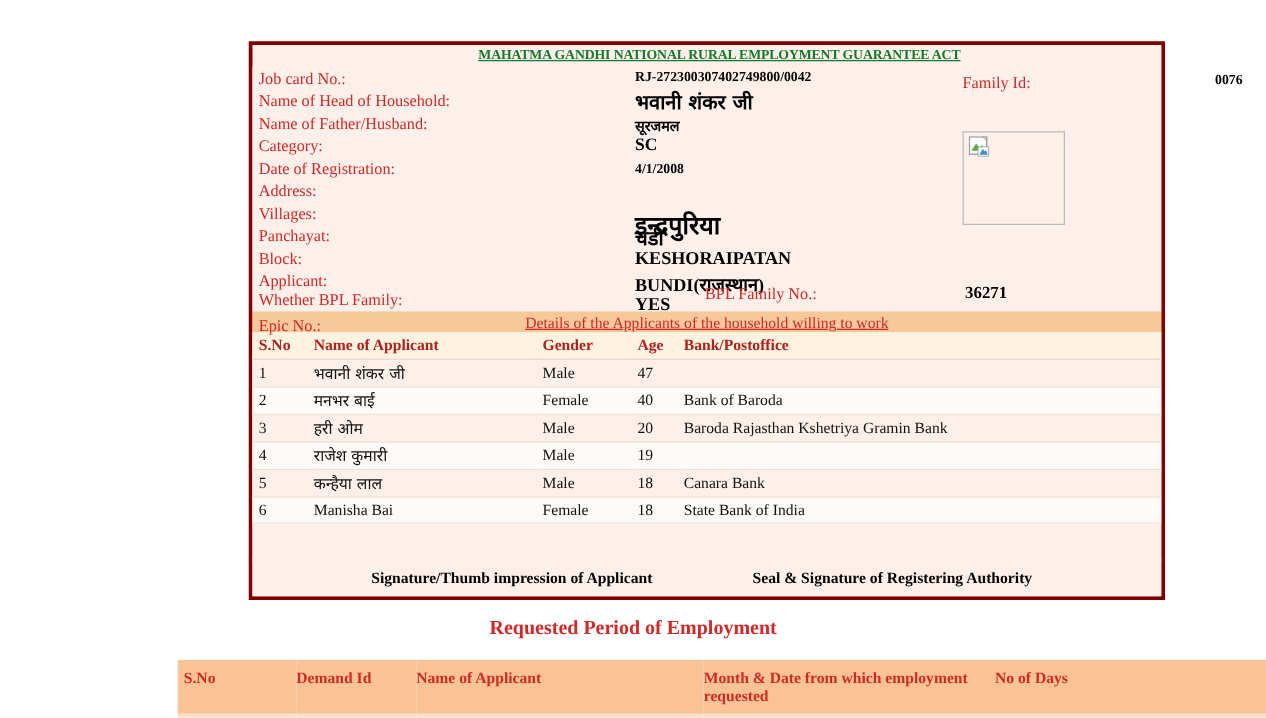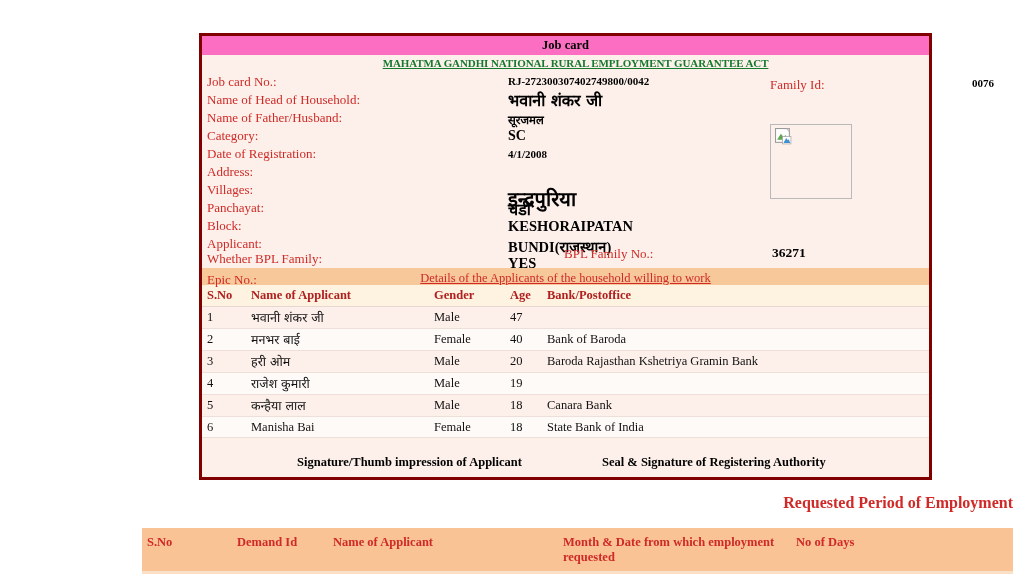--- a/index.html
+++ b/index.html
@@ -85,21 +85,21 @@
     position:absolute;left:0;right:0;bottom:0;height:30px;
     background:#fdf0ea;
     padding-left:24px;
   }
   .sig1{position:absolute;left:95px;top:8px;font-weight:bold;font-size:12.5px;color:#000;}
   .sig2{position:absolute;left:400px;top:8px;font-weight:bold;font-size:12.5px;color:#000;}
   .fillerzone{height:30px;background:#fdf0ea;}
 
   
   .req-title{
-    position:absolute;left:0;top:494px;width:1013px;text-align:right;
+    position:absolute;left:0;top:494px;width:1013px;text-align:center;
     color:#cf2a27;font-weight:bold;font-size:16px;
   }
   .req-wrap{position:absolute;left:142px;top:528px;width:871px;overflow:hidden;height:46px;}
   table.req{width:871px;border-collapse:collapse;table-layout:fixed;}
   table.req th{
     background:#f9c396;color:#cf2a27;font-weight:bold;font-size:12.5px;
     text-align:left;vertical-align:top;padding:7px 0 6px 0;
   }
   table.req td{
     background:#fbe0c8;color:#111;font-size:12.5px;text-align:left;padding:2px 0;
@@ -110,21 +110,20 @@
   .r-month{width:233px;}
   .r-days{width:auto;}
 </style>
 </head>
 <body>
 
 <div class="page">
 
   <div class="jobcard">
 
-    <div class="jc-title">Job card</div>
 
     <div class="jc-actline">MAHATMA GANDHI NATIONAL RURAL EMPLOYMENT GUARANTEE ACT</div>
 
     <div class="jc-body">
 
       <div class="lbl" style="top:2px">Job card No.:</div>
       <div class="lbl" style="top:20px">Name of Head of Household:</div>
       <div class="lbl" style="top:38px">Name of Father/Husband:</div>
       <div class="lbl" style="top:56px">Category:</div>
       <div class="lbl" style="top:74px">Date of Registration:</div>

